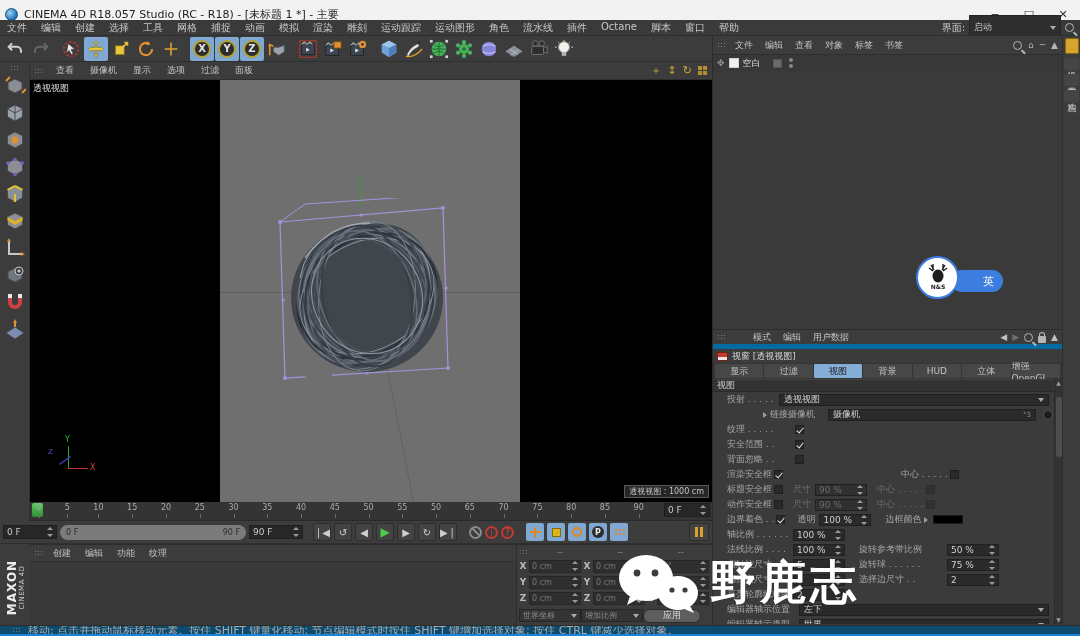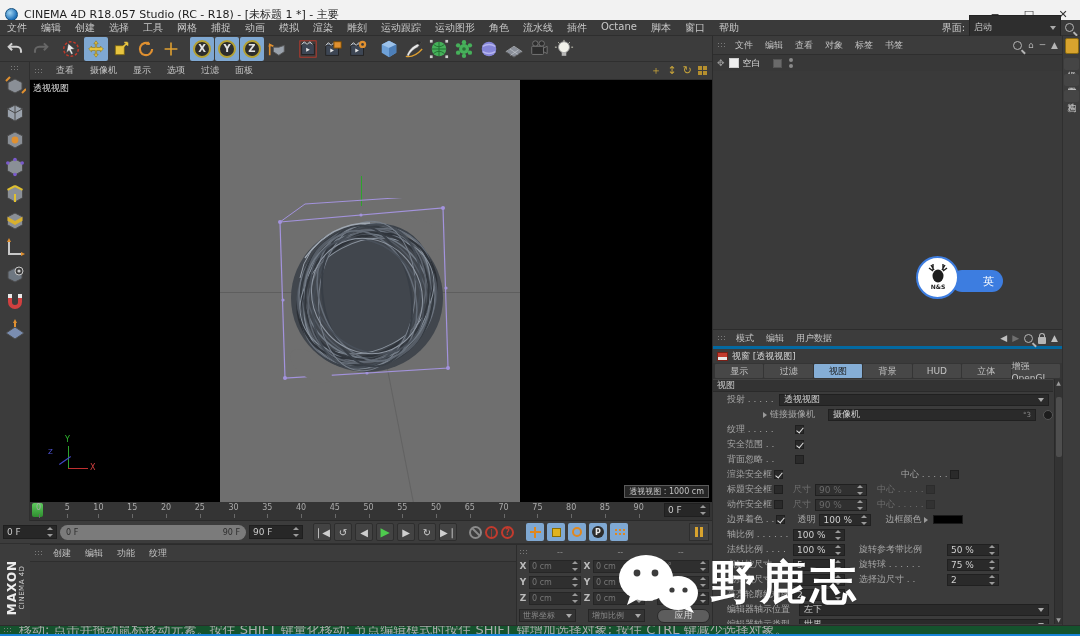--- a/index.html
+++ b/index.html
@@ -89,42 +89,42 @@
   .cine{font-size:7px;color:#cfcfcf;letter-spacing:.5px;}
   .mm{left:30px;top:544px;width:487px;height:81px;background:#393939;border-right:1px solid #2c2c2c;border-top:1px solid #2c2c2c;}
   .mmenu{height:17px;background:#3c3c3c;border-bottom:1px solid #2e2e2e;display:flex;align-items:center;font-size:9px;color:#c3c3c3;gap:2px;padding-left:4px;}
   .mmenu .mi{padding:0 7px;}
   .coords{left:517px;top:544px;width:195px;height:81px;background:#3c3c3c;border-top:1px solid #2c2c2c;font-size:9px;color:#b5b5b5;padding:1px 2px;}
   .chead{display:flex;align-items:center;height:12px;color:#8f8f8f;font-size:8px;gap:2px;}
   .chead span{width:60px;text-align:center;}
   .crow{display:flex;align-items:center;height:16px;gap:2px;}
   .clb{width:8px;font-weight:bold;color:#bcbcbc;font-size:9px;text-align:center;}
   .cfield{width:52px;height:13px;background:#2f2f2f;border:1px solid #262626;color:#777;font-size:8px;display:flex;align-items:center;padding:0 2px;gap:2px;}
-  .cfoot{display:flex;align-items:center;height:17px;gap:12px;margin-top:1px;}
+  .cfoot{display:flex;align-items:center;height:17px;gap:0;margin-top:1px;}
   .csel{width:62px;height:13px;background:#343434;border:1px solid #262626;color:#8a8a8a;font-size:8px;display:flex;align-items:center;justify-content:space-between;padding:0 3px;}
   .apply{width:58px;height:14px;background:#5d5d5d;border:1px solid #2a2a2a;border-radius:7px;color:#dcdcdc;font-size:9px;display:flex;align-items:center;justify-content:center;}
   
-  .statusbar{left:0;top:625px;width:1080px;height:9px;background:#14532d;border-top:1px solid #2c2c2c;display:flex;align-items:center;gap:6px;padding-left:3px;font-size:13px;color:#ababab;overflow:hidden;}
+  .statusbar{left:0;top:625px;width:1080px;height:9px;background:#0c4a6e;border-top:1px solid #2c2c2c;display:flex;align-items:center;gap:6px;padding-left:12px;font-size:11px;color:#ababab;overflow:hidden;}
   .bottomline{left:0;top:634px;width:1080px;height:2px;background:#1883d7;}
   
   .om{left:712px;top:36px;width:350px;height:294px;background:#3a3a3a;border-left:1px solid #2c2c2c;border-bottom:1px solid #2c2c2c;}
   .ommenu{height:19px;display:flex;align-items:center;font-size:9px;color:#c3c3c3;background:#3c3c3c;border-bottom:1px solid #2e2e2e;gap:2px;padding:0 4px;}
   .ommenu .mi{padding:0 6px;}
   .omicons{margin-left:auto;display:flex;gap:6px;align-items:center;color:#b5b5b5;font-size:9px;}
   .objrow{height:16px;display:flex;align-items:center;gap:4px;padding-left:4px;font-size:9px;color:#d5d5d5;background:#383838;}
   .nullicon{width:10px;height:10px;border:1px solid #cfcfcf;background:#efefef;position:relative;}
   .layersw{width:9px;height:9px;background:#6a6a6a;border:1px solid #555;margin-left:8px;}
   .visdots{display:flex;flex-direction:column;gap:2px;margin-left:3px;}
   .visdots i{width:4px;height:4px;border-radius:50%;background:#8a8a8a;}
   .sticker{position:absolute;left:200px;top:218px;width:100px;height:50px;}
   .pill{position:absolute;left:38px;top:16px;width:52px;height:22px;background:#3d7de0;border-radius:11px;color:#fff;font-size:11px;display:flex;align-items:center;justify-content:flex-end;padding-right:9px;}
   .badge{position:absolute;left:3px;top:2px;width:43px;height:43px;background:#fff;border:2.5px solid #3d7de0;border-radius:50%;display:flex;align-items:center;justify-content:center;}
   
   .am{left:712px;top:330px;width:350px;height:295px;background:#3b3b3b;border-left:1px solid #2c2c2c;font-size:9px;}
-  .ammenu{height:19px;display:flex;align-items:center;color:#c3c3c3;background:#3c3c3c;border-bottom:3px solid #0369a1;gap:3px;padding:0 4px;}
+  .ammenu{height:19px;display:flex;align-items:center;color:#c3c3c3;background:#3c3c3c;border-bottom:5px solid #0369a1;gap:20px;padding:0 4px;}
   .ammenu .mi{padding:0 6px;}
   .amicons{margin-left:auto;display:flex;gap:5px;align-items:center;color:#c0c0c0;font-size:9px;}
   .lock{width:8px;height:7px;background:#b5b5b5;border-radius:1px;position:relative;margin-top:4px;}
   .lock::before{content:"";position:absolute;left:1px;top:-4px;width:4px;height:4px;border:1.5px solid #b5b5b5;border-bottom:none;border-radius:3px 3px 0 0;}
   .amtitle{height:14px;display:flex;align-items:center;gap:4px;padding-left:4px;color:#d2d2d2;background:#3b3b3b;}
   .vpicon{width:11px;height:9px;background:#c23b2e;border:1px solid #7a1f16;background-image:linear-gradient(#0000 60%,#e8e8e8 60%);}
   .tabs{height:16px;display:flex;gap:1px;padding:1px 2px;background:#353535;}
   .tab{flex:1;background:#474747;color:#c3c3c3;display:flex;align-items:center;justify-content:center;font-size:9px;border-radius:1px;}
   .tab.active{background:#85aed6;color:#1d1d1d;}
   .amcontent{height:245px;overflow:hidden;position:relative;padding-right:9px;}

